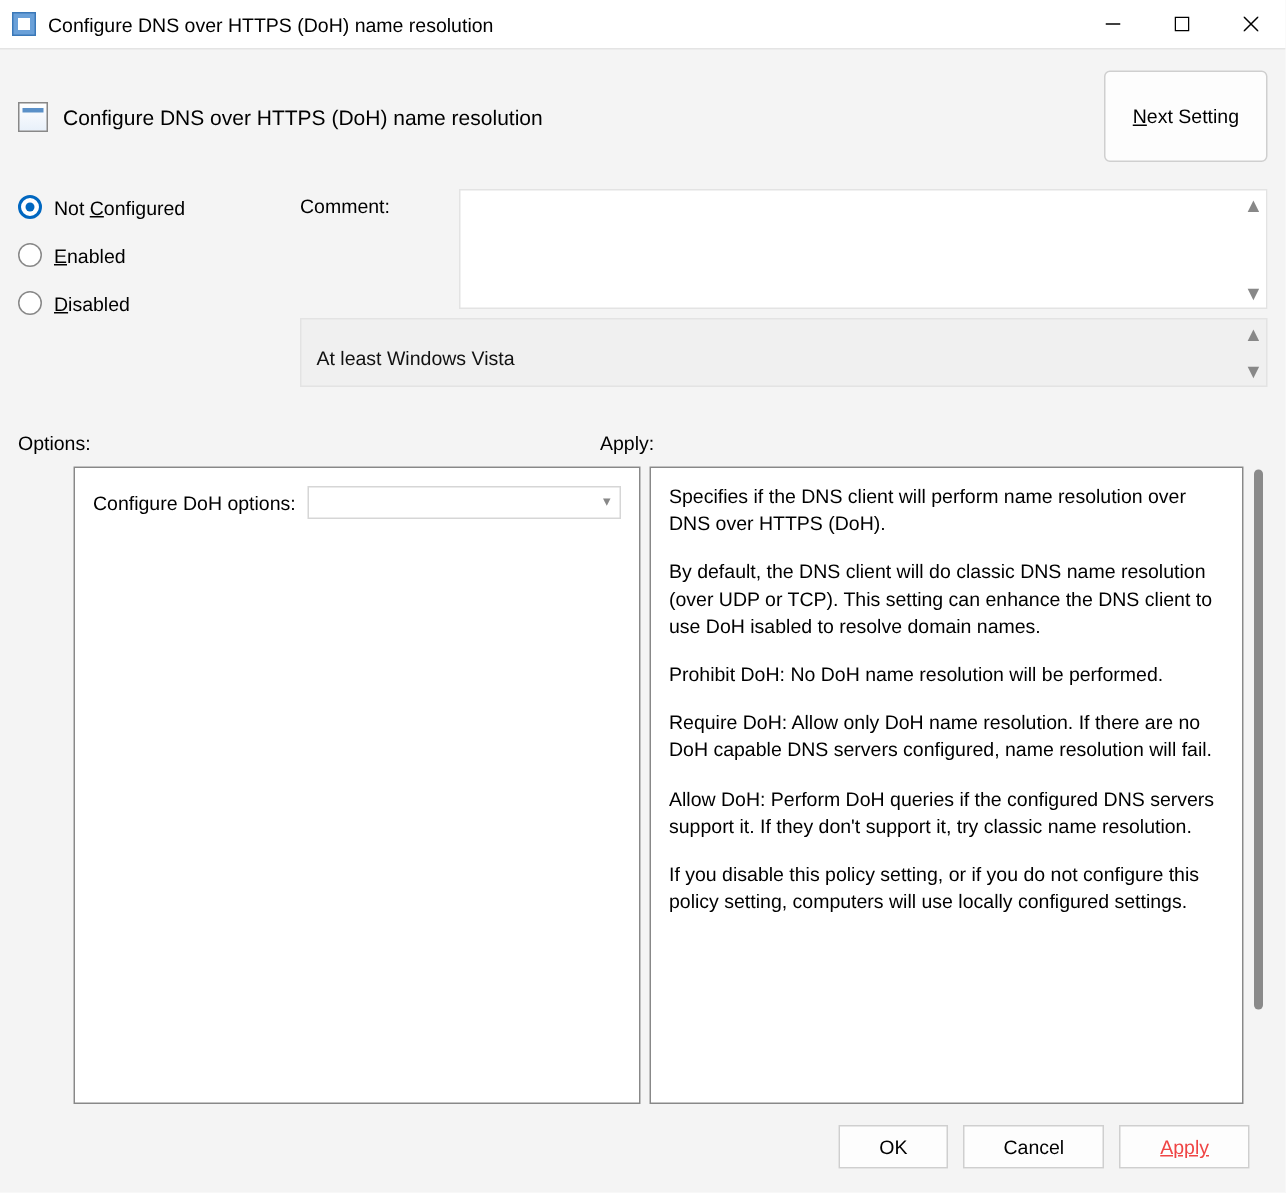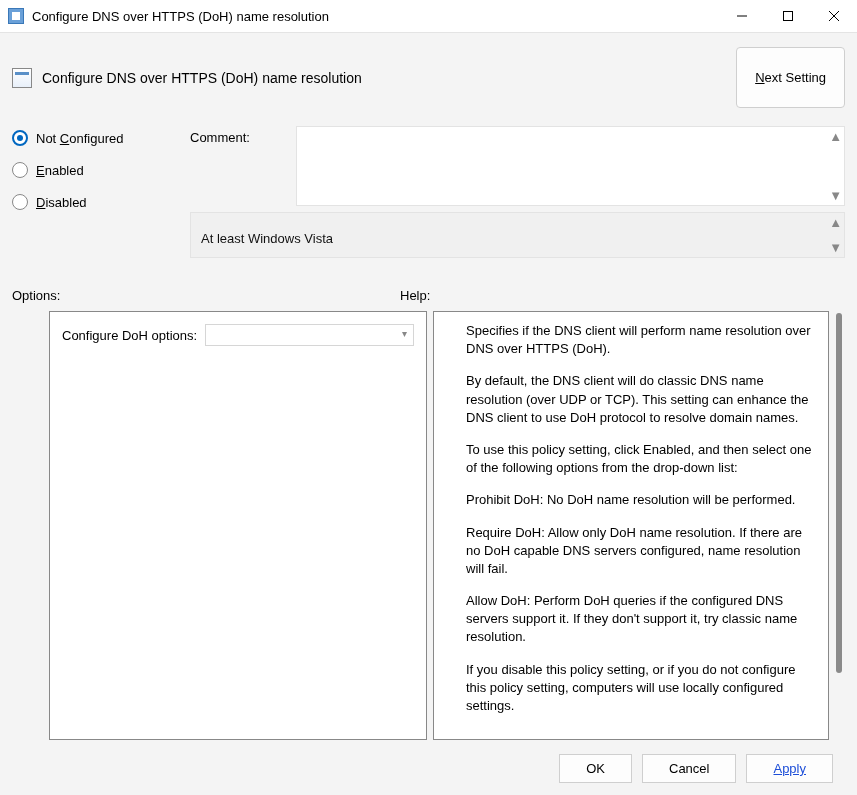--- a/index.html
+++ b/index.html
@@ -20,55 +20,55 @@
     
     .header-row { display:flex; align-items:center; gap:10px; margin-bottom:18px; padding-top:6px;}
     .header-icon { width:20px; height:20px; display:inline-block; border:1px solid #888; background:linear-gradient(#fff,#e8f0fa); position:relative;}
     .header-icon::after{content:"";position:absolute;left:2px;right:2px;top:3px;height:3px;background:#5a90c8;}
     .header-title { font-size:14px; flex:1;}
     .nav-btn { background:#fdfdfd; border:1px solid #cfcfcf; border-radius:4px; padding:22px 18px; font-size:13px; cursor:pointer;}
     .nav-btn.primary { border:2px solid #0067c0; padding:6px 17px;}
     .ul { text-decoration: underline; text-decoration-thickness:1px;}
 
     
-    .config-row { display:flex; gap:28px; }
+    .config-row { display:flex; gap:10px; }
     .radio-col { width: 150px; padding-top:4px;}
     .radio-item { display:flex; align-items:center; gap:8px; margin-bottom:16px; cursor:pointer;}
     .radio-item .circle { width:16px; height:16px; border-radius:50%; border:1px solid #888; display:flex; align-items:center; justify-content:center; background:#fff;}
     .radio-item.selected .circle { border:2px solid #0067c0;}
     .radio-item.selected .dot { width:6px; height:6px; background:#0067c0; border-radius:50%;}
 
-    .meta-col { flex:1; }
+    .meta-col { flex:1;margin-left:28px; }
     .meta-row { display:flex; gap:10px; margin-bottom:6px;}
     .meta-label { width:96px; text-align:left; padding-top:4px;}
     .comment-box { flex:1; background:#fff; border:1px solid #e3e3e3; height:80px; position:relative;}
     .scroll-arrows { position:absolute; right:2px; top:2px; bottom:2px; display:flex; flex-direction:column; justify-content:space-between; color:#888; font-size:10px;}
     .supported-box { flex:1; background:#f0f0f0; border:1px solid #e3e3e3; height:46px; padding:18px 10px; position:relative; color:#111;}
 
     
     .section-labels { display:flex; margin-top:24px; margin-bottom:8px;align-items:center;}
     .section-labels .lbl { }
     .section-labels .lbl.options { width:388px; }
 
     
     .panels { display:flex; gap:6px; flex:1; min-height:0;padding-left:37px; }
     .options-panel { width:378px; background:#fff; border:1px solid #888; padding:12px;}
     .opt-row { display:flex; align-items:center; gap:8px;}
     .opt-select { flex:1; background:#fff; border:1px solid #d6d6d6; height:22px; position:relative;}
     .opt-select::after{content:"▾"; position:absolute; right:6px; top:3px; color:#888; font-size:10px;}
     .help-wrap { flex:1; display:flex; min-width:0;}
     .help-panel { flex:1; background:#fff; border:1px solid #888; padding:10px 12px; overflow:hidden;}
-    .help-panel p { margin-bottom:14px; line-height:1.4;margin-left:20px; }
+    .help-panel p { margin-bottom:14px; line-height:1.4; }
     .help-scroll { width:12px; margin-left:4px; display:flex; flex-direction:column; align-items:center;}
     .help-thumb { width:6px; flex:0 0 360px; background:#8a8a8a; border-radius:3px; margin-top:2px;}
 
     
     .footer { display:flex; justify-content:flex-end; gap:10px; padding:14px 12px 16px;}
     .btn { background:#fdfdfd; border:1px solid #cfcfcf; border-radius:0; padding:6px 26px; font-size:13px; cursor:pointer;}
-    .btn.disabled { color:#1d4ed8;text-decoration:underline; }
+    .btn.disabled { color:#ef4444;text-decoration:underline; }
   </style>
 </head>
 <body>
 
 <div class="titlebar">
   <span class="titlebar-icon"></span>
   <div class="titlebar-title">Configure DNS over HTTPS (DoH) name resolution</div>
   <div class="titlebar-btns">
     <div class="titlebar-btn">
       <svg width="10" height="10">
@@ -131,37 +131,36 @@
               <span>▲</span>
               <span>▼</span>
             </div>
         </div>
       </div>
     </div>
   </div>
 
   <div class="section-labels">
     <div class="lbl options">Options:</div>
-    <div class="lbl">Help:</div>
+    <div class="lbl">Apply:</div>
   </div>
 
   <div class="panels">
     <div class="options-panel">
       <div class="opt-row">
         <span>Configure DoH options:</span>
         <div class="opt-select">
           <span></span>
         </div>
       </div>
     </div>
     <div class="help-wrap">
       <div class="help-panel">
         <p>Specifies if the DNS client will perform name resolution over DNS over HTTPS (DoH).</p>
-        <p>By default, the DNS client will do classic DNS name resolution (over UDP or TCP). This setting can enhance the DNS client to use DoH protocol to resolve domain names.</p>
-        <p>To use this policy setting, click Enabled, and then select one of the following options from the drop-down list:</p>
+        <p>By default, the DNS client will do classic DNS name resolution (over UDP or TCP). This setting can enhance the DNS client to use DoH isabled to resolve domain names.</p>
         <p>Prohibit DoH: No DoH name resolution will be performed.</p>
         <p>Require DoH: Allow only DoH name resolution. If there are no DoH capable DNS servers configured, name resolution will fail.</p>
         <p>Allow DoH: Perform DoH queries if the configured DNS servers support it. If they don't support it, try classic name resolution.</p>
         <p>If you disable this policy setting, or if you do not configure this policy setting, computers will use locally configured settings.</p>
       </div>
       <div class="help-scroll">
         <div class="help-thumb"></div>
       </div>
     </div>
   </div>

